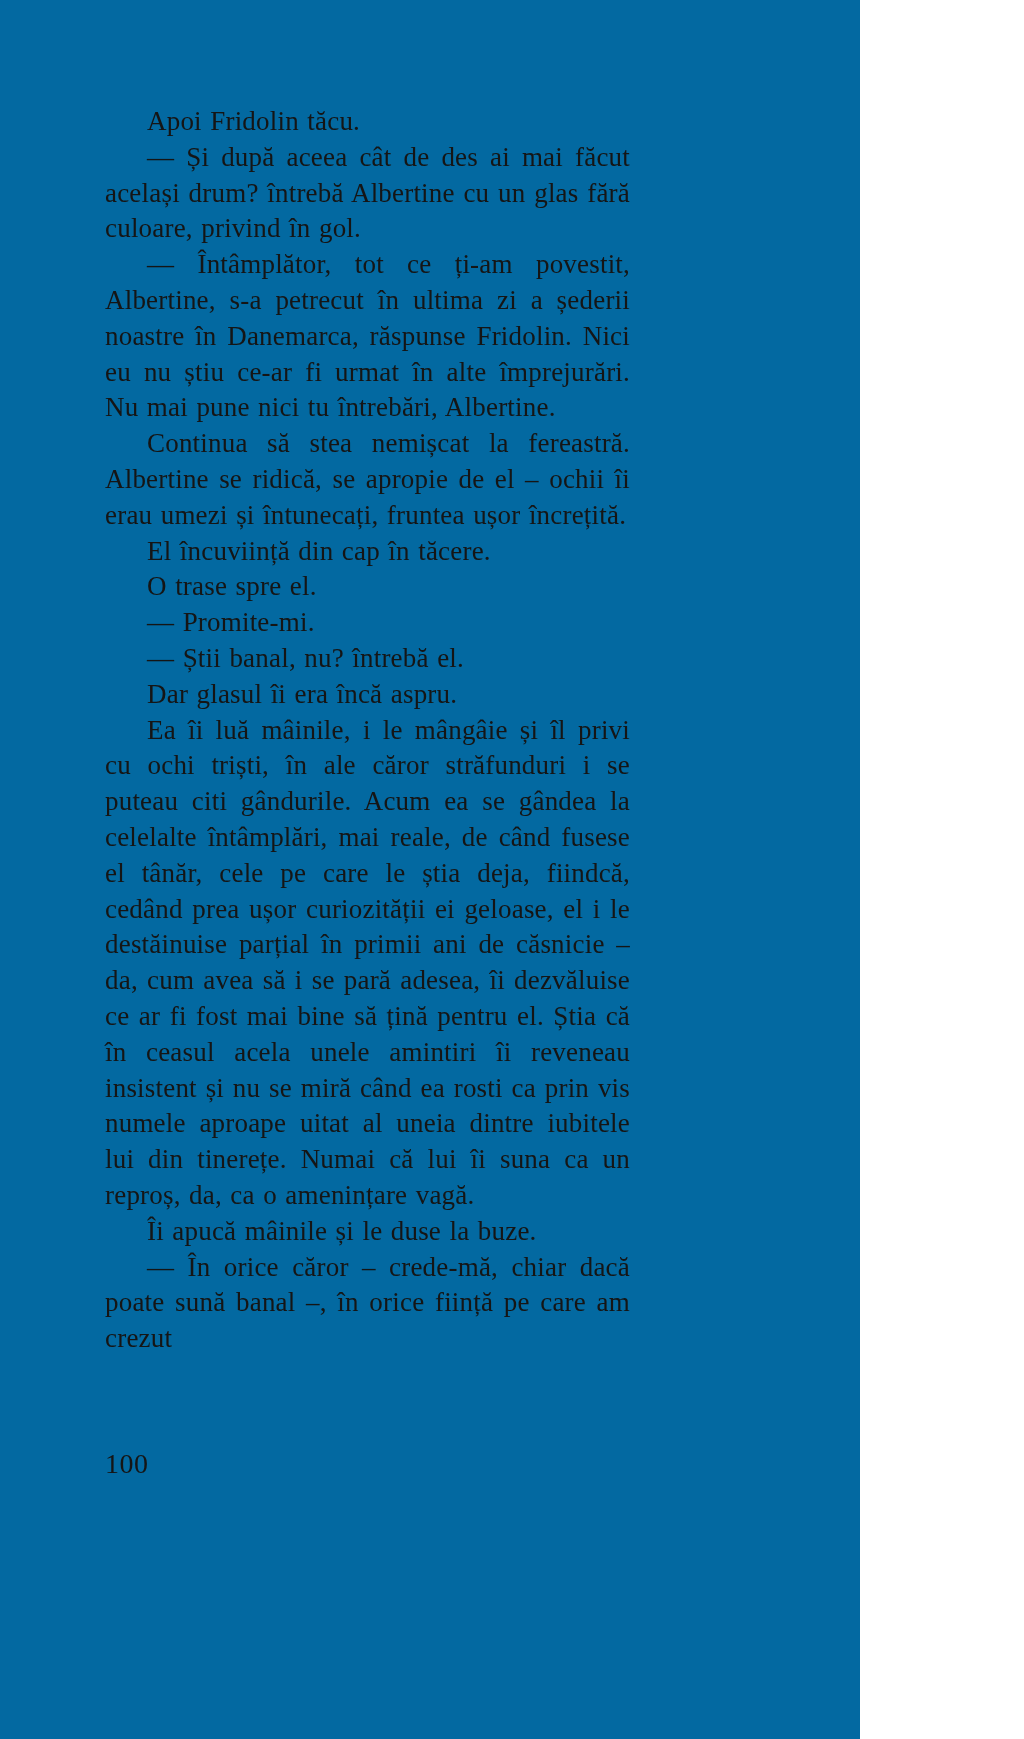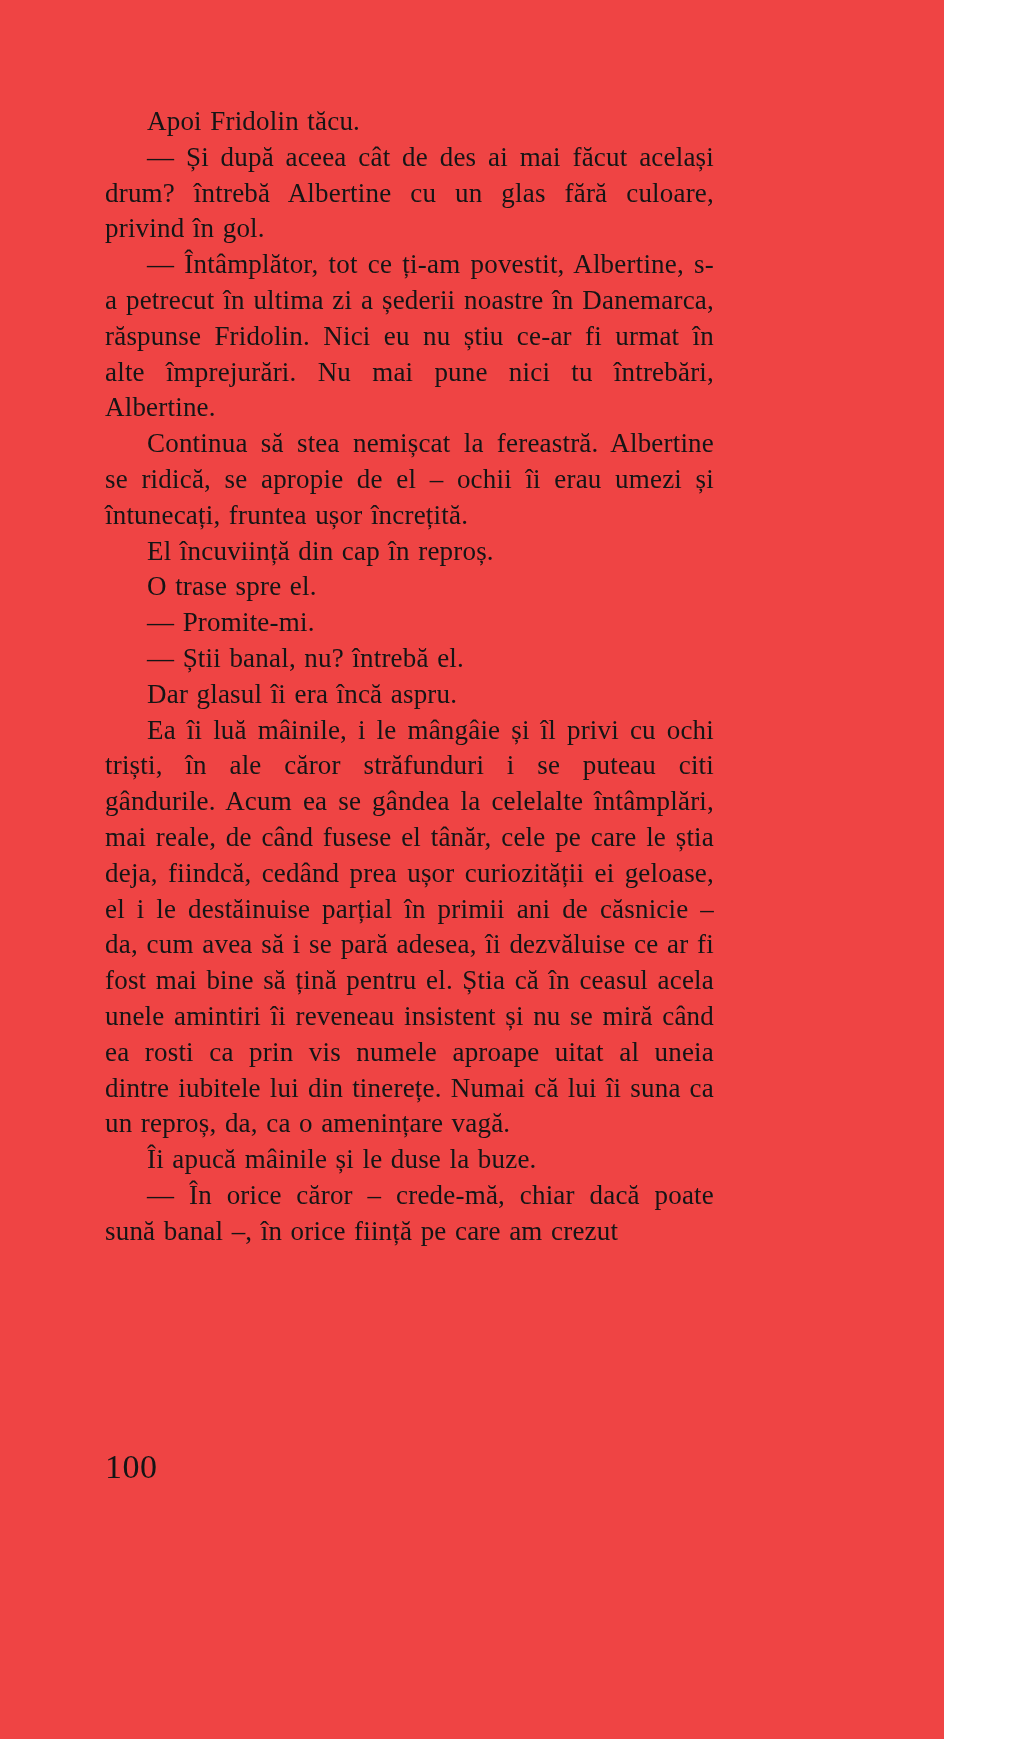--- a/index.html
+++ b/index.html
@@ -8,53 +8,53 @@
   }
   body {
     width: 1024px;
     height: 1739px;
     background: #ffffff;
     font-family: "Liberation Serif", "DejaVu Serif", serif;
     color: #151515;
   }
   .page {
     position: relative;
-    width: 944px;
+    width: 860px;
     height: 1739px;
     box-sizing: border-box;
     padding: 104px 230px 16px 105px;
-    background: #ef4444;
+    background: #0369a1;
   }
   .text-block p {
     margin: 0;
     font-size: 27px;
     line-height: 35.8px;
     text-align: justify;
     text-indent: 42px;
     letter-spacing: 0.2px;
     word-spacing: 1.5px;
   }
   .page-number {
     position: absolute;
     left: 105px;
     top: 1448px;
-    font-size: 34px;
+    font-size: 28px;
     letter-spacing: 0.5px;
   }
 </style>
 </head>
 <body>
 
 <div class="page">
   <div class="text-block">
     <p>Apoi Fridolin tăcu.</p>
     <p>— Și după aceea cât de des ai mai făcut același drum? întrebă Albertine cu un glas fără culoare, privind în gol.</p>
     <p>— Întâmplător, tot ce ți-am povestit, Albertine, s-a petrecut în ultima zi a șederii noastre în Danemarca, răspunse Fridolin. Nici eu nu știu ce-ar fi urmat în alte împrejurări. Nu mai pune nici tu întrebări, Albertine.</p>
     <p>Continua să stea nemișcat la fereastră. Albertine se ridică, se apropie de el – ochii îi erau umezi și întunecați, fruntea ușor încrețită.</p>
-    <p>El încuviință din cap în reproș.</p>
+    <p>El încuviință din cap în tăcere.</p>
     <p>O trase spre el.</p>
     <p>— Promite-mi.</p>
     <p>— Știi banal, nu? întrebă el.</p>
     <p>Dar glasul îi era încă aspru.</p>
     <p>Ea îi luă mâinile, i le mângâie și îl privi cu ochi triști, în ale căror străfunduri i se puteau citi gândurile. Acum ea se gândea la celelalte întâmplări, mai reale, de când fusese el tânăr, cele pe care le știa deja, fiindcă, cedând prea ușor curiozității ei geloase, el i le destăinuise parțial în primii ani de căsnicie – da, cum avea să i se pară adesea, îi dezvăluise ce ar fi fost mai bine să țină pentru el. Știa că în ceasul acela unele amintiri îi reveneau insistent și nu se miră când ea rosti ca prin vis numele aproape uitat al uneia dintre iubitele lui din tinerețe. Numai că lui îi suna ca un reproș, da, ca o amenințare vagă.</p>
     <p>Îi apucă mâinile și le duse la buze.</p>
     <p>— În orice căror – crede-mă, chiar dacă poate sună banal –, în orice ființă pe care am crezut</p>
   </div>
   <div class="page-number">100</div>
 </div>

